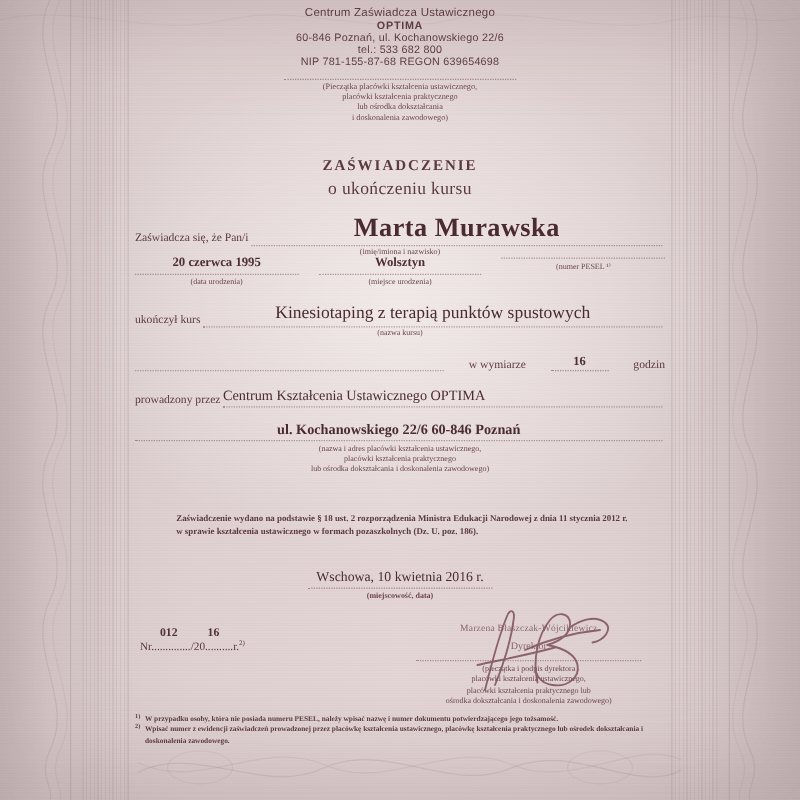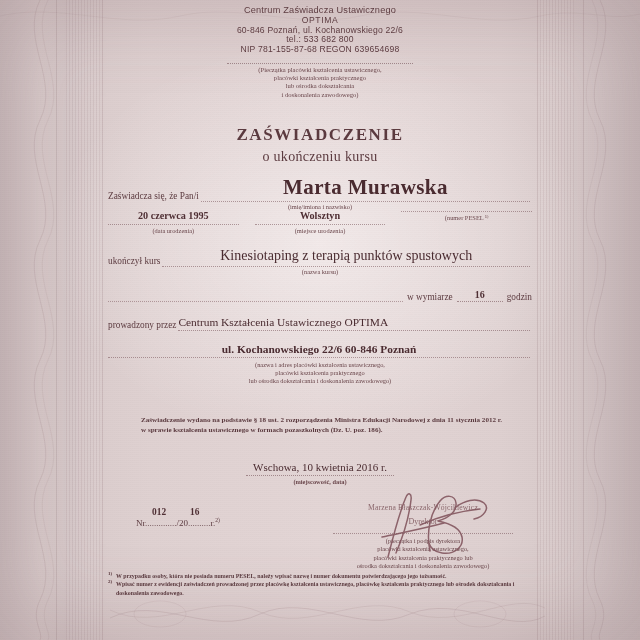--- a/index.html
+++ b/index.html
@@ -75,38 +75,38 @@
 
   .org-head {
     margin-top: 6px;
     font-size: 8.6px;
     line-height: 9.8px;
     letter-spacing: .2px;
     font-family: "Liberation Sans", "DejaVu Sans", sans-serif;
     color: #5d3c41;
   }
   .org-head .l1 { font-size: 9.2px; }
-  .org-head .l2 { font-weight: normal; letter-spacing: .6px; }
+  .org-head .l2 { font-weight: bold; letter-spacing: .6px; }
 
   .stamp-caption {
     margin-top: 7px;
     font-size: 6.6px;
     line-height: 8.2px;
     color: #6a464b;
   }
   .dots-short {
     width: 186px;
     margin: 0 auto 2px auto;
     border-bottom: 1px dotted rgba(110,72,78,0.55);
     height: 1px;
   }
 
   .title {
     margin-top: 26px;
-    font-size: 17px;
+    font-size: 12px;
     letter-spacing: 1.6px;
     font-weight: bold;
   }
   .subtitle {
     margin-top: 4px;
     font-size: 14px;
     letter-spacing: .3px;
   }
 
   
@@ -166,20 +166,21 @@
     color: #4a2b30;
   }
 
   .hours-line {
     display: flex;
     align-items: flex-end;
     justify-content: flex-end;
     height: 15px;
     margin-top: 12px;
     font-size: 9.3px;
+    gap: 16px;
   }
   .hours-pre-fill {
     flex: 1;
     border-bottom: 1px dotted rgba(110,72,78,0.45);
     height: 11px;
     margin-right: 4px;
   }
   .hours-gap {
     width: 46px;
     border-bottom: 1px dotted rgba(110,72,78,0.55);
@@ -213,21 +214,20 @@
   .place-line {
     width: 148px; margin: 1px auto 0 auto;
     border-bottom: 1px dotted rgba(110,72,78,0.55); height:1px;
   }
   .place-cap { font-size: 6.4px; margin-top: 2px; color:#6a464b; font-weight:bold; }
 
   .bottom-area {
     position: relative;
     margin-top: 18px;
     min-height: 86px;
-    margin-left: 24px;
   }
   .nr-block {
     position: absolute;
     left: 4px;
     top: 14px;
     font-size: 9px;
     white-space: nowrap;
   }
   .nr-nums {
     position: absolute;

